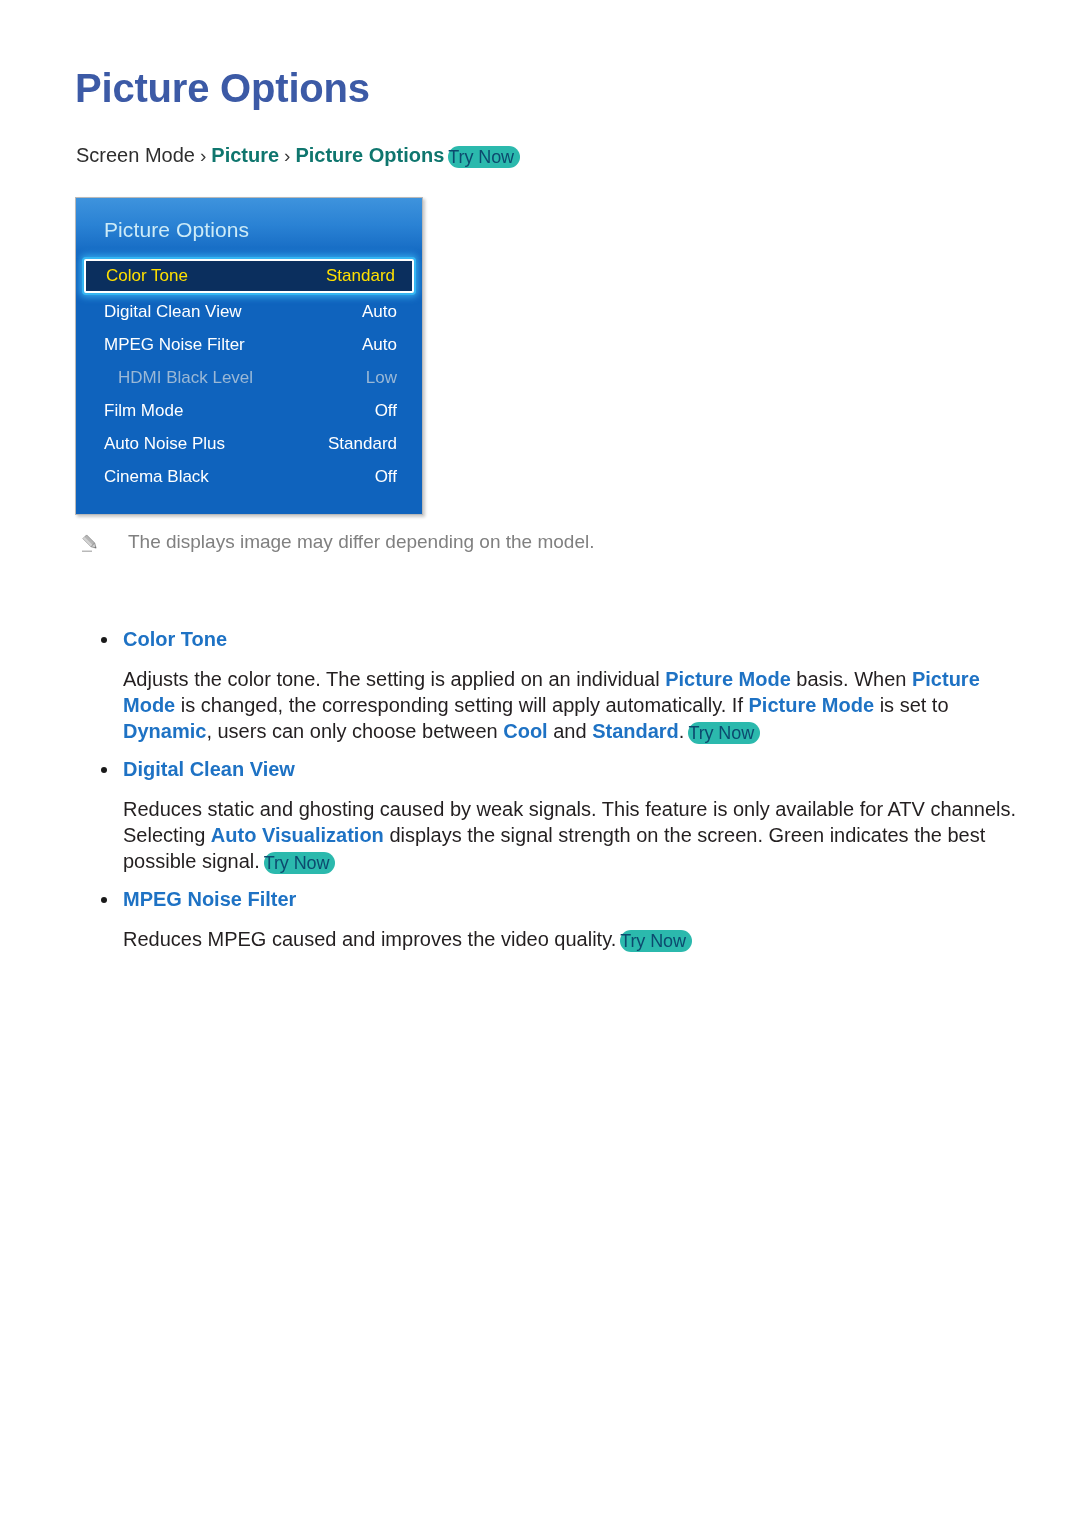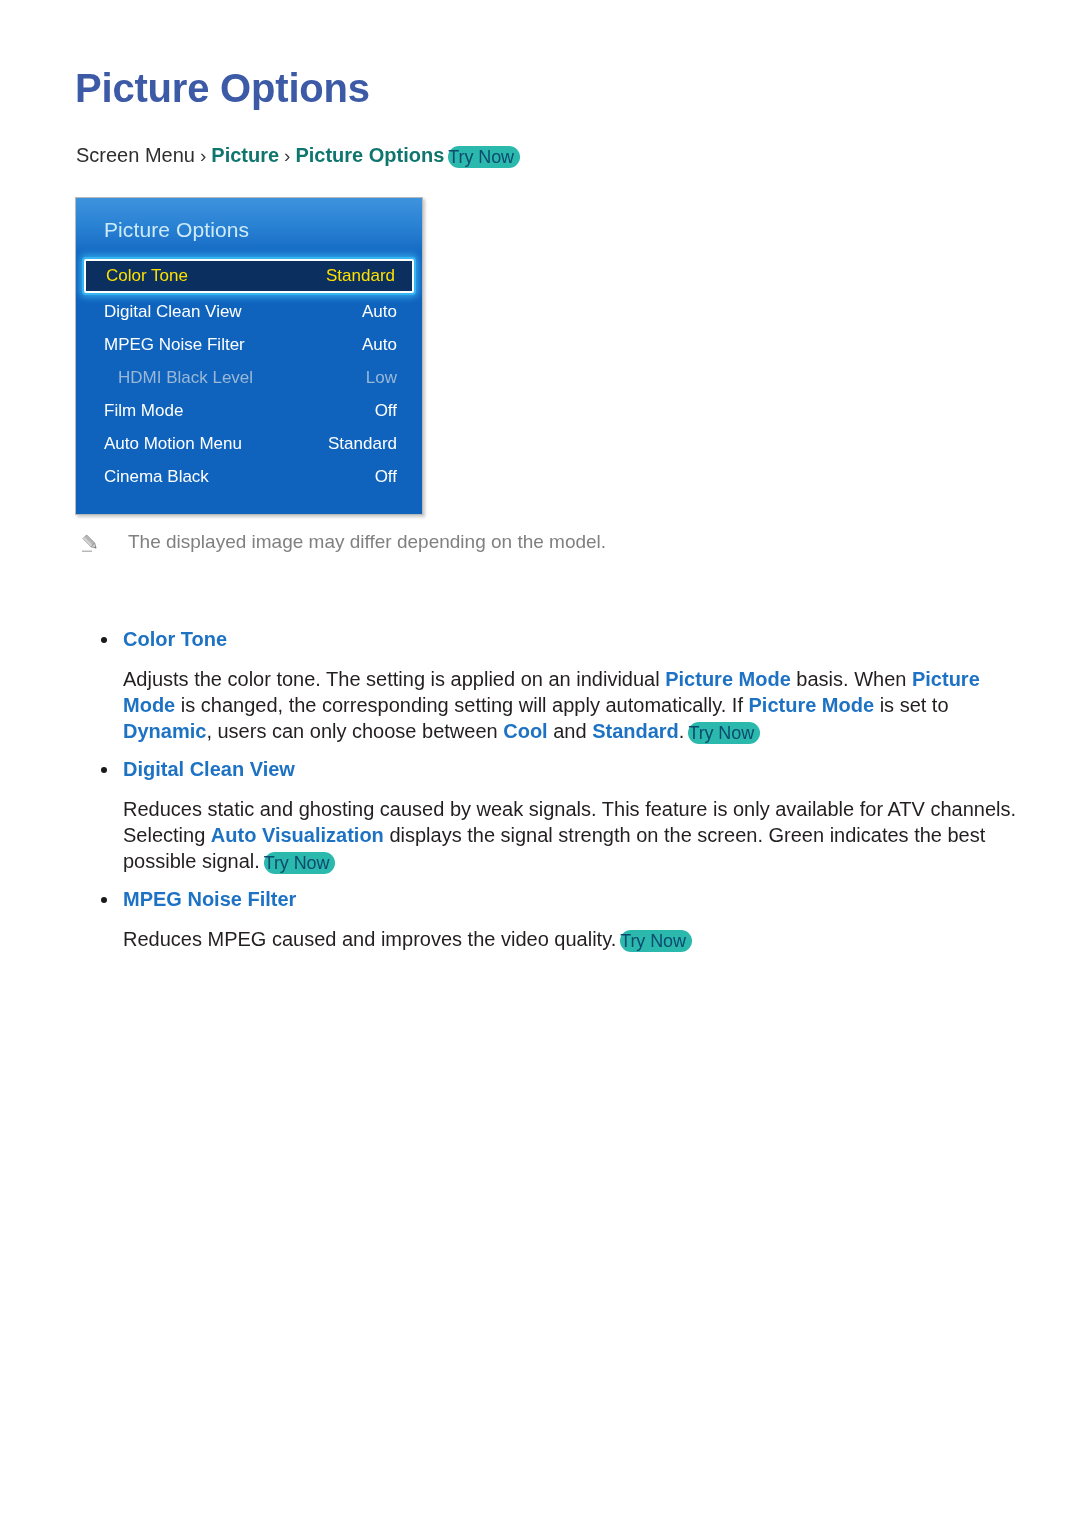--- a/index.html
+++ b/index.html
@@ -211,21 +211,21 @@
   .sec-mpeg { top: 886px; }
 </style>
 </head>
 <body>
 
 <div class="page">
 
   <div class="page-title">Picture Options</div>
 
   <div class="breadcrumb">
-    <span class="bc-plain">Screen Menu</span><span class="bc-sep">›</span><span class="bc-link">Picture</span><span class="bc-sep">›</span><span class="bc-link">Picture Options</span><span class="trynow"><span>Try Now</span></span>
+    <span class="bc-plain">Screen Mode</span><span class="bc-sep">›</span><span class="bc-link">Picture</span><span class="bc-sep">›</span><span class="bc-link">Picture Options</span><span class="trynow"><span>Try Now</span></span>
   </div>
 
   <div class="tv-panel">
     <div class="tv-panel-header"></div>
     <div class="tv-panel-title">Picture Options</div>
 
     <div class="tv-rows">
 
       <div class="tv-row selected">
         <span class="tv-label">Color Tone</span>
@@ -246,21 +246,21 @@
         <span class="tv-label">HDMI Black Level</span>
         <span class="tv-value">Low</span>
       </div>
 
       <div class="tv-row">
         <span class="tv-label">Film Mode</span>
         <span class="tv-value">Off</span>
       </div>
 
       <div class="tv-row">
-        <span class="tv-label">Auto Motion Menu</span>
+        <span class="tv-label">Auto Noise Plus</span>
         <span class="tv-value">Standard</span>
       </div>
 
       <div class="tv-row">
         <span class="tv-label">Cinema Black</span>
         <span class="tv-value">Off</span>
       </div>
 
     </div>
   </div>
@@ -270,21 +270,21 @@
       <svg width="22" height="22" viewBox="0 0 22 22" xmlns="http://www.w3.org/2000/svg">
         <g transform="rotate(-45 11 11)">
           <rect x="8.4" y="2.2" width="5.2" height="11.4" fill="#b5b5b5" stroke="#8e8e8e" stroke-width="0.8"></rect>
           <rect x="8.4" y="2.2" width="2.4" height="11.4" fill="#d2d2d2"></rect>
           <polygon points="8.4,13.6 13.6,13.6 11,18.2" fill="#cfcfcf" stroke="#8e8e8e" stroke-width="0.8"></polygon>
           <polygon points="10.1,16.6 11.9,16.6 11,18.3" fill="#6e6e6e"></polygon>
         </g>
         <rect x="2" y="18.6" width="10" height="1.2" fill="#a9a9a9"></rect>
       </svg>
     </span>
-    <span class="note-text">The displayed image may differ depending on the model.</span>
+    <span class="note-text">The displays image may differ depending on the model.</span>
   </div>
 
 
   <div class="section sec-colortone">
     <div class="sec-head">Color Tone</div>
     <div class="sec-body">
       <span>Adjusts the color tone. The setting is applied on an individual </span><span class="hl">Picture Mode</span><span> basis. When </span><span class="hl">Picture Mode</span><span> is changed, the corresponding setting will apply automatically. If </span><span class="hl">Picture Mode</span><span> is set to </span><span class="hl">Dynamic</span><span>, users can only choose between </span><span class="hl">Cool</span><span> and </span><span class="hl">Standard</span><span>.</span><span class="trynow"><span>Try Now</span></span>
     </div>
   </div>
 

